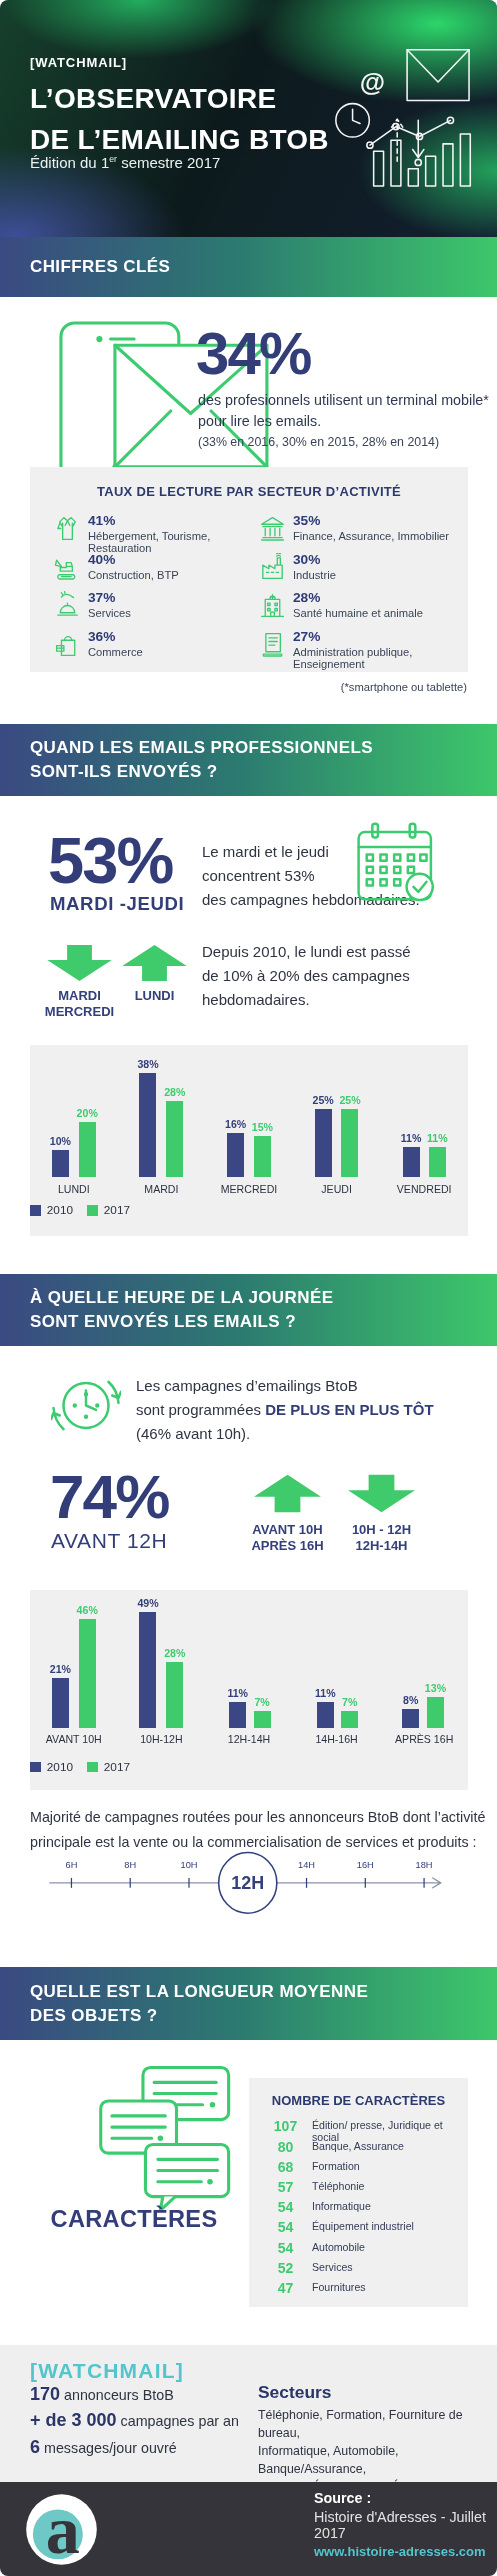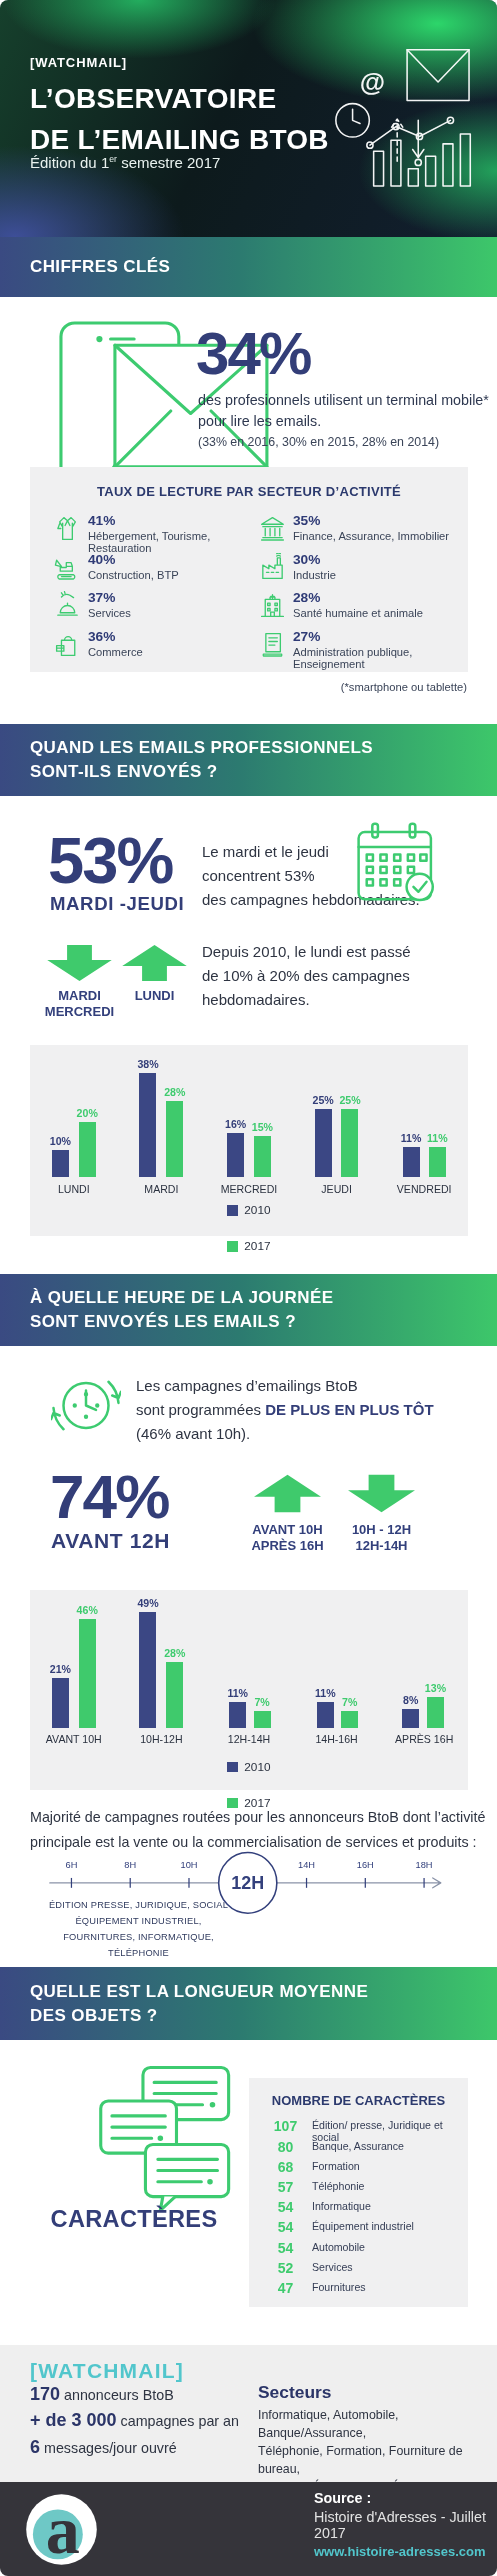--- a/index.html
+++ b/index.html
@@ -49,27 +49,27 @@
   .bars-row{display:flex;justify-content:space-around;align-items:flex-end;}
   .bar-group{display:flex;flex-direction:column;align-items:center;width:20%;height:100%;justify-content:flex-end;}
   .bar-pair{display:flex;align-items:flex-end;gap:5.6px;}
   .bar-col{display:flex;flex-direction:column;align-items:center;justify-content:flex-end;}
   .bar-val{font-size:10.6px;font-weight:bold;margin-bottom:3.1px;}
   .bar-val.s0{color:#333e78;}.bar-val.s1{color:#3ecb6e;}
   .bar{width:17px;}
   .bar.s0{background:#3b4784;}.bar.s1{background:#3fca6c;}
   .cats-row{display:flex;justify-content:space-around;margin-top:5.6px;}
   .bar-cat{width:20%;text-align:center;font-size:10.6px;color:#2b3240;}
-  .legend{display:flex;justify-content:center;gap:22px;align-items:center;flex-direction:column;}
+  .legend{display:flex;gap:14px;align-items:center;}
   .legend-item{display:flex;align-items:center;gap:6.2px;font-size:11.8px;color:#2b3240;}
   .legend-sw{width:10.6px;height:10.6px;display:inline-block;}
   
   .txt-heure{left:136px;top:1374px;}
   .stat74{left:50px;top:1466px;font-size:62px;}
-  .stat74-lbl{left:51px;top:1529px;font-size:21px;font-weight:bold;color:#333e78;letter-spacing:0.6px;}
+  .stat74-lbl{left:51px;top:1529px;font-size:21px;font-weight:normal;color:#333e78;letter-spacing:0.6px;}
   
   .tl-intro{left:30px;top:1805px;font-size:14.3px;line-height:25px;color:#2e3442;}
   .tl-label{position:absolute;width:193px;text-align:center;font-size:9.3px;line-height:16px;color:#2f3a5e;letter-spacing:0.2px;}
   
   .stat60-wrap{left:50px;top:2201px;width:168px;text-align:center;}
   .stat60{font-size:99px;font-weight:bold;color:#333e78;line-height:.84;letter-spacing:-2.5px;}
   .stat60-lbl{font-size:23.6px;font-weight:bold;color:#333e78;letter-spacing:0.3px;margin-top:5px;}
   #chars-panel{left:249px;top:2078px;width:219px;height:229px;}
   .chars-title{position:absolute;left:0;top:15px;width:219px;text-align:center;font-size:13px;font-weight:bold;color:#2c3a6e;}
   .char-row{position:absolute;left:0;width:219px;}
@@ -511,26 +511,20 @@
       <text x="255" y="34" text-anchor="middle" font-size="15" fill="#33407c">10H</text>
       <ellipse cx="350" cy="58" rx="47" ry="49" fill="#ffffff" stroke="#33407c" stroke-width="2.5"></ellipse>
       <text x="350" y="68" text-anchor="middle" font-size="29" font-weight="bold" fill="#33407c">12H</text>
       <path d="M445,50 v16" stroke="#33407c" stroke-width="2"></path>
       <text x="445" y="34" text-anchor="middle" font-size="15" fill="#33407c">14H</text>
       <path d="M540,50 v16" stroke="#33407c" stroke-width="2"></path>
       <text x="540" y="34" text-anchor="middle" font-size="15" fill="#33407c">16H</text>
       <path d="M635,50 v16" stroke="#33407c" stroke-width="2"></path>
       <text x="635" y="34" text-anchor="middle" font-size="15" fill="#33407c">18H</text>
     </svg>
-  <div class="tl-label" style="left:42px;top:1897px;" id="tl-left">
-      <div>ÉDITION PRESSE, JURIDIQUE, SOCIAL</div>
-      <div>ÉQUIPEMENT INDUSTRIEL,</div>
-      <div>FOURNITURES, INFORMATIQUE,</div>
-      <div>TÉLÉPHONIE</div>
-    </div>
 
   <div class="abs band" style="top:1967px;height:73px;">
     <span>QUELLE EST LA LONGUEUR MOYENNE</span>
     <span>DES OBJETS ?</span>
   </div>
 
   <svg class="abs" style="left:98px;top:2065px;" width="134" height="149" viewBox="0 0 215 240">
     <g stroke="#3dcb70" stroke-width="5" fill="#ffffff" stroke-linecap="round" stroke-linejoin="round">
       <rect x="72" y="4" width="138" height="84" rx="12"></rect>
       <path d="M96,88 l-4,20 l22,-20"></path>
@@ -591,22 +585,22 @@
       </div>
   </div>
 
   <div id="foot-light" class="abs">
     <div class="fw-brand">[WATCHMAIL]</div>
     <div class="fw-stat" style="top:39px;"><b>170</b><span> annonceurs BtoB</span></div>
     <div class="fw-stat" style="top:65px;"><b>+ de 3 000</b><span> campagnes par an</span></div>
     <div class="fw-stat" style="top:92px;"><b>6</b><span> messages/jour ouvré</span></div>
     <div class="fw-sect-title">Secteurs</div>
     <div class="fw-sect-lines" id="fw-sect-lines">
+        <div>Téléphonie, Formation, Fourniture de bureau,</div>
         <div>Informatique, Automobile, Banque/Assurance,</div>
-        <div>Téléphonie, Formation, Fourniture de bureau,</div>
         <div>Services, Équipements, Édition/presse,</div>
         <div>Juridique et social.</div>
       </div>
   </div>
 
   <div id="foot-dark" class="abs">
     <svg class="abs" style="left:25px;top:11.2px;" width="73" height="73" viewBox="0 0 120 120">
       <circle cx="60" cy="60" r="58" fill="#ffffff"></circle>
       <circle cx="54" cy="68" r="41" fill="#6ec8c6"></circle>
       <text x="62" y="99" font-size="112" font-weight="bold" fill="#35343a" text-anchor="middle" font-family="Liberation Serif, serif">a</text>

